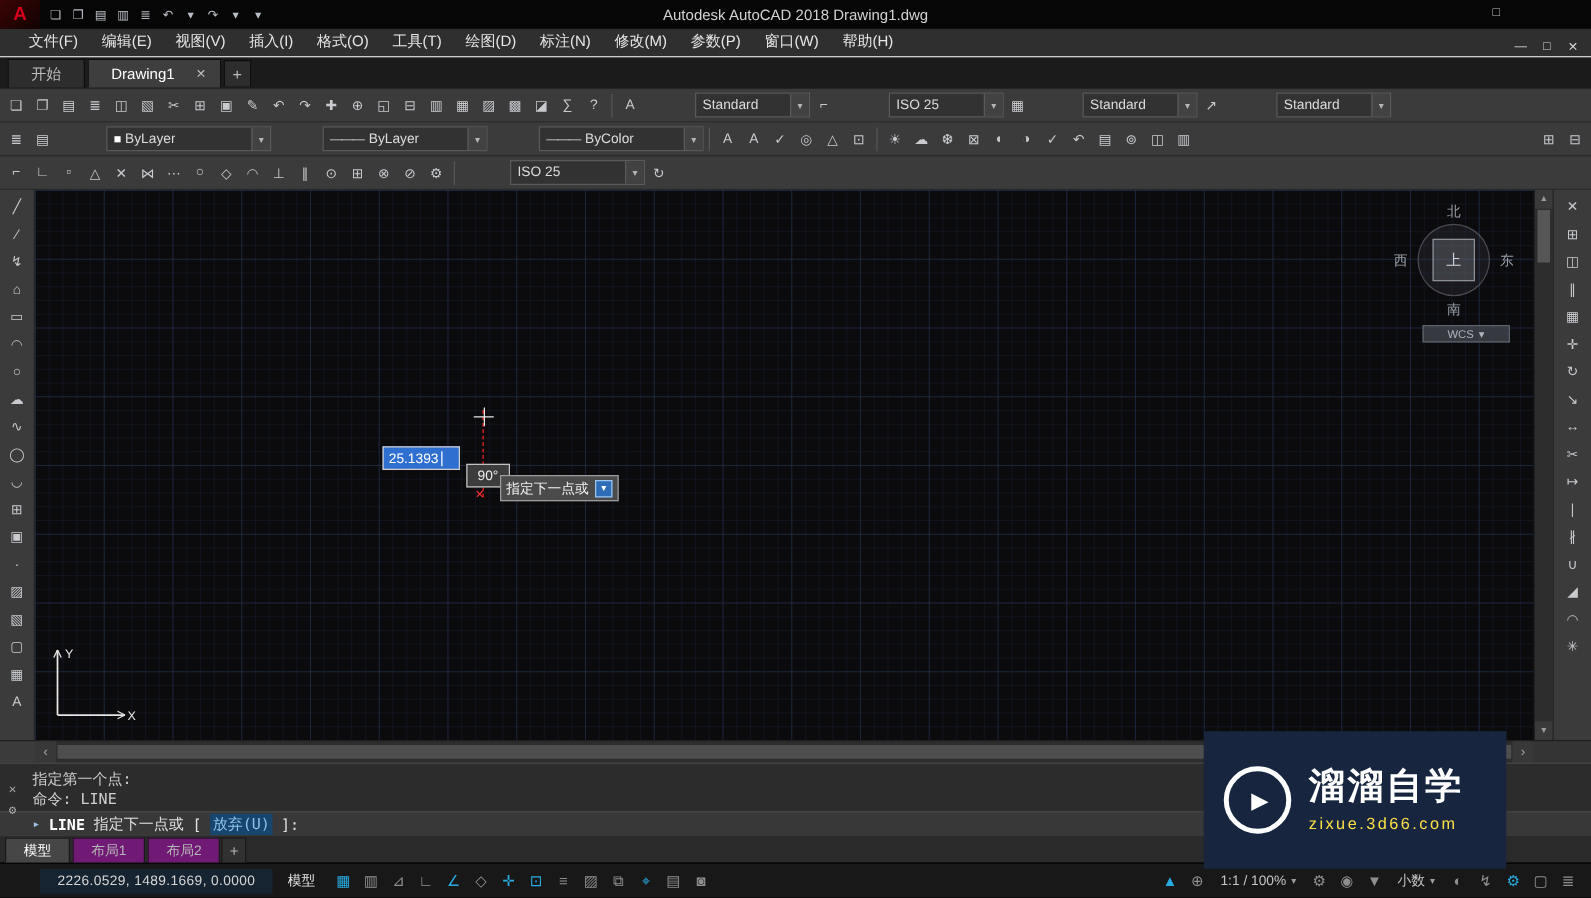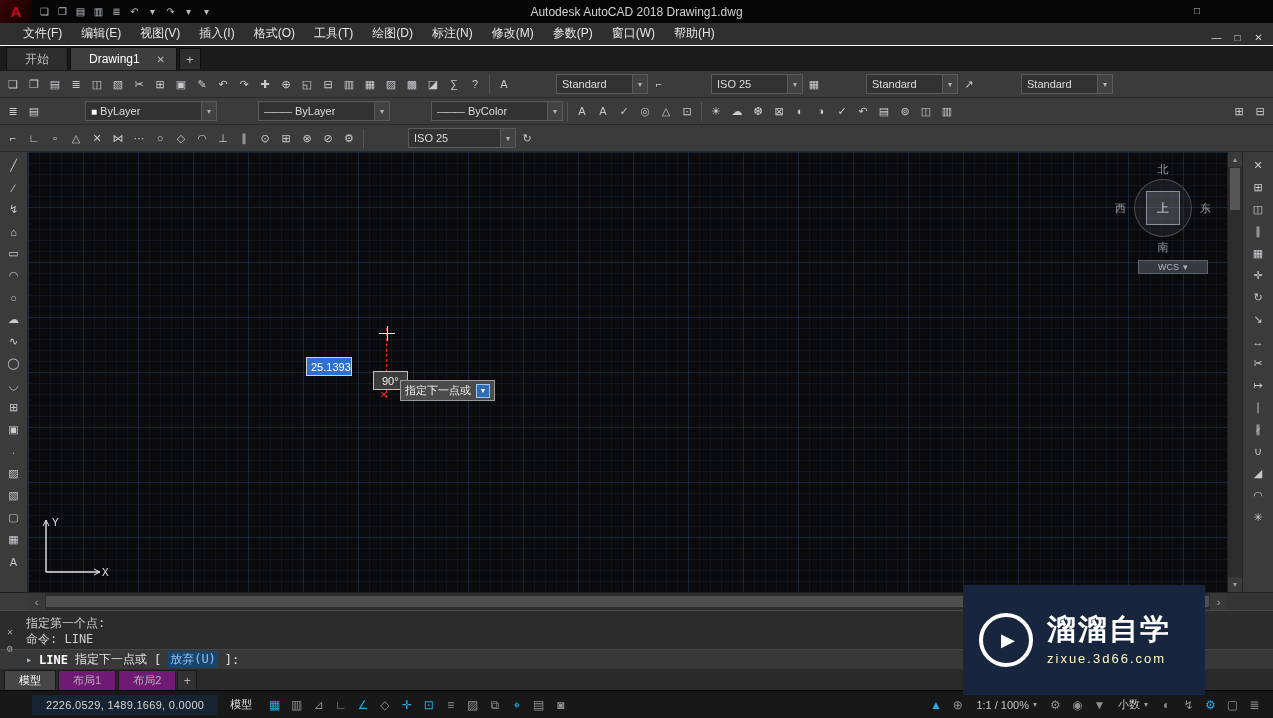--- a/index.html
+++ b/index.html
@@ -81,40 +81,40 @@
   .vc-w { position:absolute; left:0px; top:41px; }
   .vc-e { position:absolute; right:0px; top:41px; }
   .vc-wcs { position:absolute; left:23px; top:100px; padding:1px 19px; background:rgba(62,66,74,.85); border:1px solid #5d626a;
             color:#aeb4bc; font-size:9px; display:flex; gap:4px; align-items:center; }
 
   
   .track-line { position:absolute; left:358px; top:176px; height:70px; width:0; border-left:1px dashed #f22; }
   .cursor-h { position:absolute; left:351px; top:181px; width:16px; height:1px; background:#e8e8e8; }
   .cursor-v { position:absolute; left:359px; top:174px; width:1px; height:15px; background:#e8e8e8; }
   .start-mark { position:absolute; left:352px; top:238px; color:#f33; font-size:9px; }
-  .dyn-value { position:absolute; left:278px; top:205px; width:46px; height:19px; background:#2f6fd0; border:1px solid #d0d0d0;
+  .dyn-value { position:absolute; left:278px; top:205px; width:62px; height:19px; background:#2f6fd0; border:1px solid #d0d0d0;
                color:#fff; font-size:11px; display:flex; align-items:center; padding:0 4px; }
   .dyn-caret { width:1px; height:12px; background:#fff; margin-left:2px; }
   .dyn-angle { position:absolute; left:345px; top:219px; height:19px; background:#3c3c3c; border:1px solid #c2c2c2;
                color:#eee; font-size:11px; display:flex; align-items:center; padding:0 8px; }
   .dyn-tip { position:absolute; left:372px; top:228px; height:21px; background:#4b4b4b; border:1px solid #9b9b9b;
              color:#f2f2f2; font-size:11px; display:flex; align-items:center; padding:0 4px; gap:5px; }
   .dyn-tip-btn { width:14px; height:14px; background:#2d6db5; border:1px solid #9cc6ef; color:#fff; font-size:8px;
                  display:flex; align-items:center; justify-content:center; }
 
   
   .ucs { position:absolute; left:8px; bottom:10px; }
 
   
   .watermark { position:absolute; left:963px; top:585px; width:242px; height:110px; background:#17263e; z-index:40;
                display:flex; align-items:center; padding:0 16px; gap:14px; }
   .wm-logo { width:54px; height:54px; border:4px solid #fff; border-radius:50%; flex:0 0 auto;
              display:flex; align-items:center; justify-content:center; color:#fff; font-size:18px; padding-left:4px; }
   .wm-title { color:#fff; font-size:29px; font-weight:bold; letter-spacing:2px; line-height:1.1; }
-  .wm-url { color:#fef9c3; font-size:13px; letter-spacing:2px; margin-top:5px; }
+  .wm-url { color:#fde047; font-size:13px; letter-spacing:2px; margin-top:5px; }
 
   
   .cmdarea { position:relative; height:58px; background:#2c2c2c; border-top:1px solid #4a4a4a;
              font-family:"DejaVu Sans Mono", monospace; font-size:12px; }
   .cmd-gutter { position:absolute; left:0; top:0; bottom:0; width:20px; display:flex; flex-direction:column;
                 justify-content:center; align-items:center; gap:6px; color:#a8a8a8; }
   .cmd-gutter span { font-size:10px; }
   .cmd-history { padding:4px 0 0 26px; height:38px; color:#cfcfcf; }
   .cmd-line { line-height:16px; white-space:pre; }
   .cmd-prompt { height:20px; background:#383838; border-top:1px solid #474747; display:flex; align-items:center;

